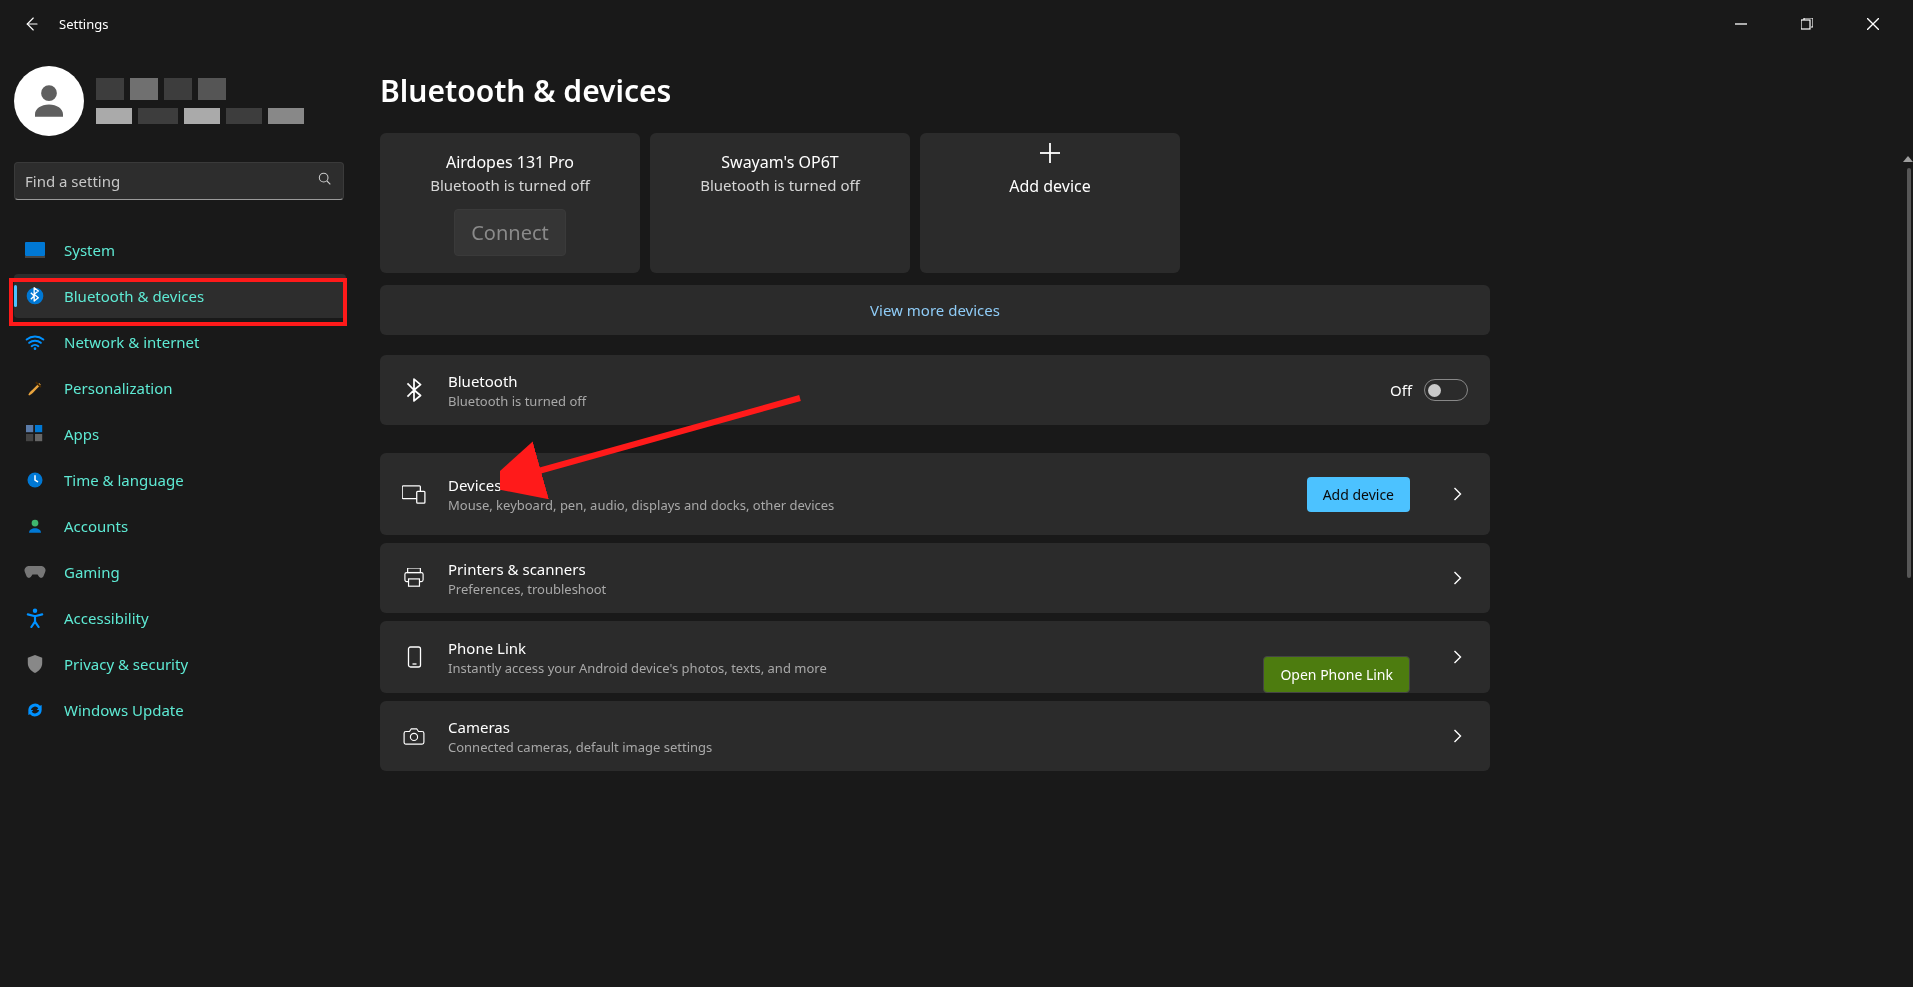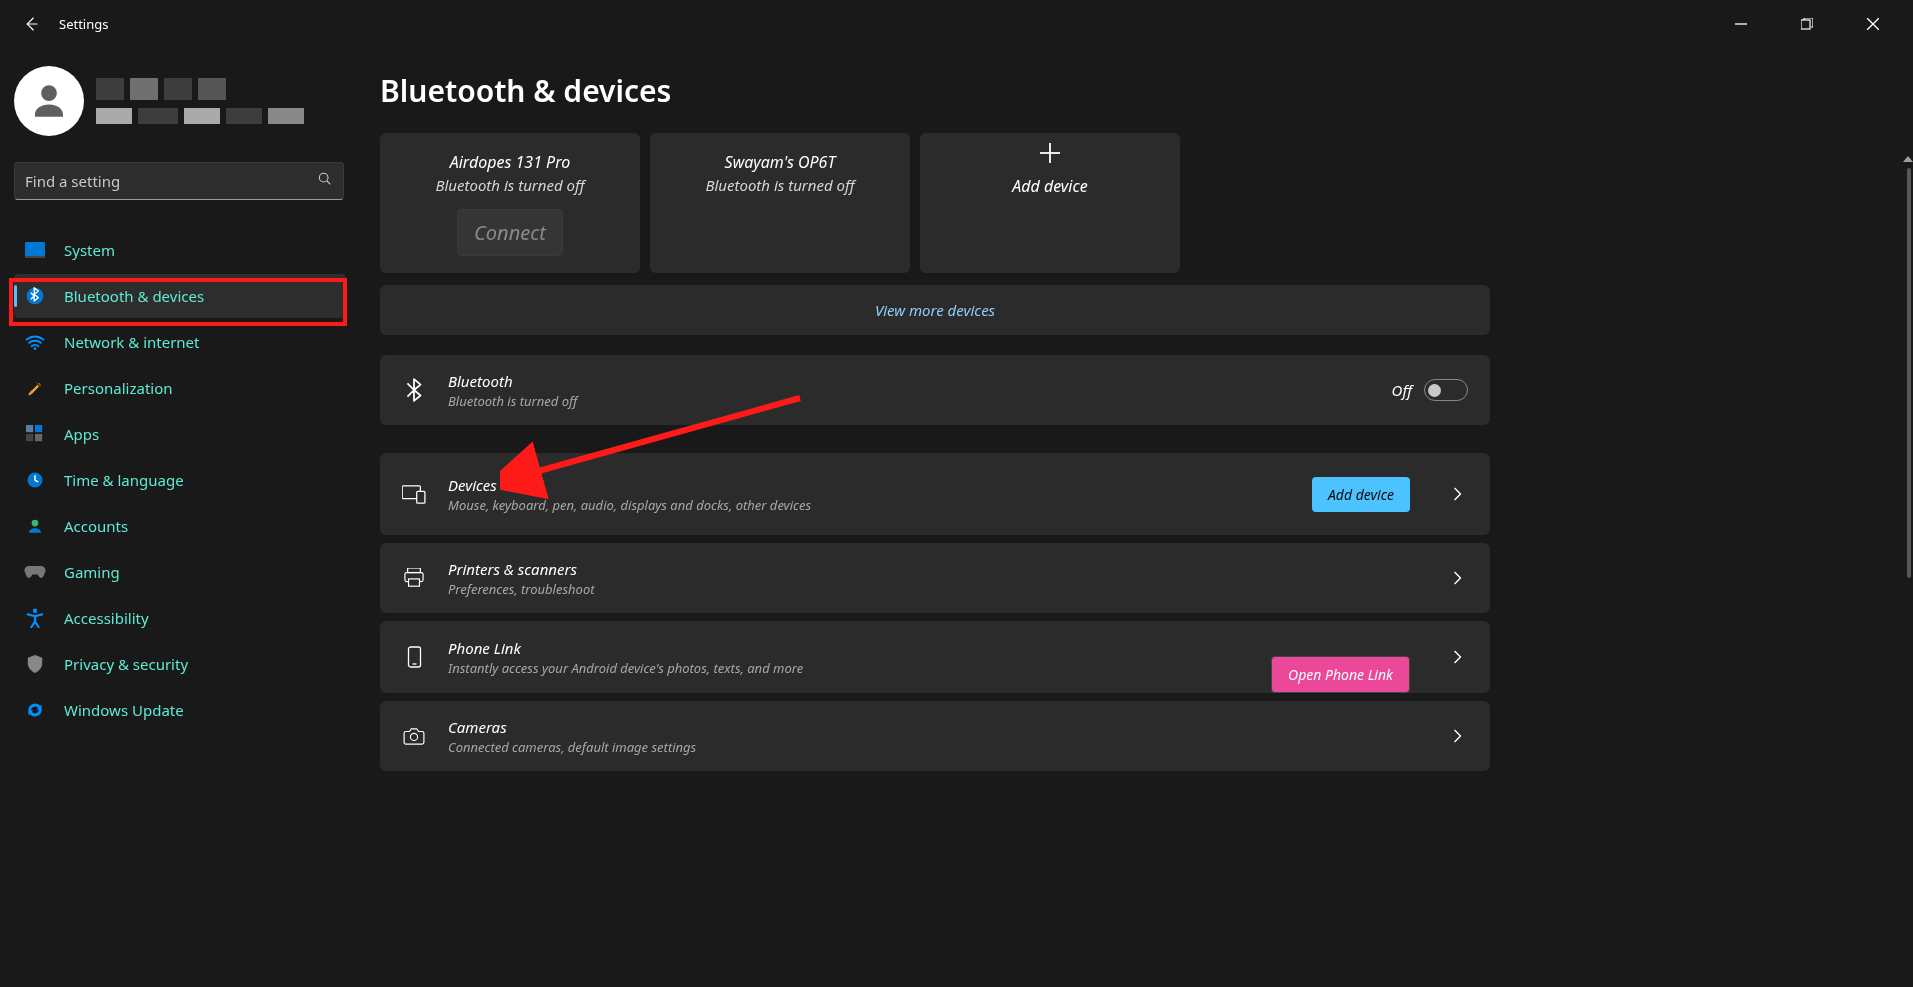--- a/index.html
+++ b/index.html
@@ -54,21 +54,21 @@
 .view-more a { color:#8fccf7; font-size:15px; cursor:pointer; }
 
 .setting-row { background:#2b2b2b; border-radius:6px; min-height:70px; display:flex; align-items:center; padding:0 22px; margin-bottom:8px; gap:22px; cursor:pointer; }
 .setting-icon { width:24px; flex-shrink:0; display:flex; align-items:center; justify-content:center; }
 .setting-text { flex:1; padding:5px 0; }
 .setting-text .st-title { font-size:15px; color:#fff; }
 .setting-text .st-sub { font-size:13px; color:#a8a8a8; margin-top:1px;}
 
 .pill-btn { padding:8px 16px; border-radius:4px; font-size:14px; font-weight:400; cursor:pointer; display:flex; align-items:center;}
 .pill-primary { background:#4cc2ff; color:#0a0a0a; }
-.pill-secondary { background:#ec4899; color:#fff; border:1px solid #444;margin-top:35px; }
+.pill-secondary { background:#4d7c0f; color:#fff; border:1px solid #444;margin-top:35px; }
 
 .chevron { width:22px; display:flex; align-items:center; justify-content:center; margin-left:14px;}
 
 .toggle-wrap { display:flex; align-items:center; gap:12px;}
 .toggle-label { font-size:15px; }
 .toggle { width:44px; height:22px; border:1px solid #888; border-radius:11px; display:flex; align-items:center; padding:0 3px;}
 .toggle .knob { width:13px; height:13px; border-radius:50%; background:#c9c9c9;}
 
 
 .section-gap { height:28px; }
@@ -256,21 +256,21 @@
       </div>
     </div>
   </div>
 
   <div class="main">
     <div class="scroll-tri"></div>
     <div class="scrollbar-track"></div>
 
     <h1 class="page-title">Bluetooth &amp; devices</h1>
 
-    <div style="width:1110px;font-style:italic;">
+    <div style="width:1110px;">
     <div class="device-row">
       <div class="device-card">
         <div class="dc-title">Airdopes 131 Pro</div>
         <div class="dc-sub">Bluetooth is turned off</div>
         <div class="dc-connect">Connect</div>
       </div>
       <div class="device-card">
         <div class="dc-title">Swayam's OP6T</div>
         <div class="dc-sub">Bluetooth is turned off</div>
       </div>

